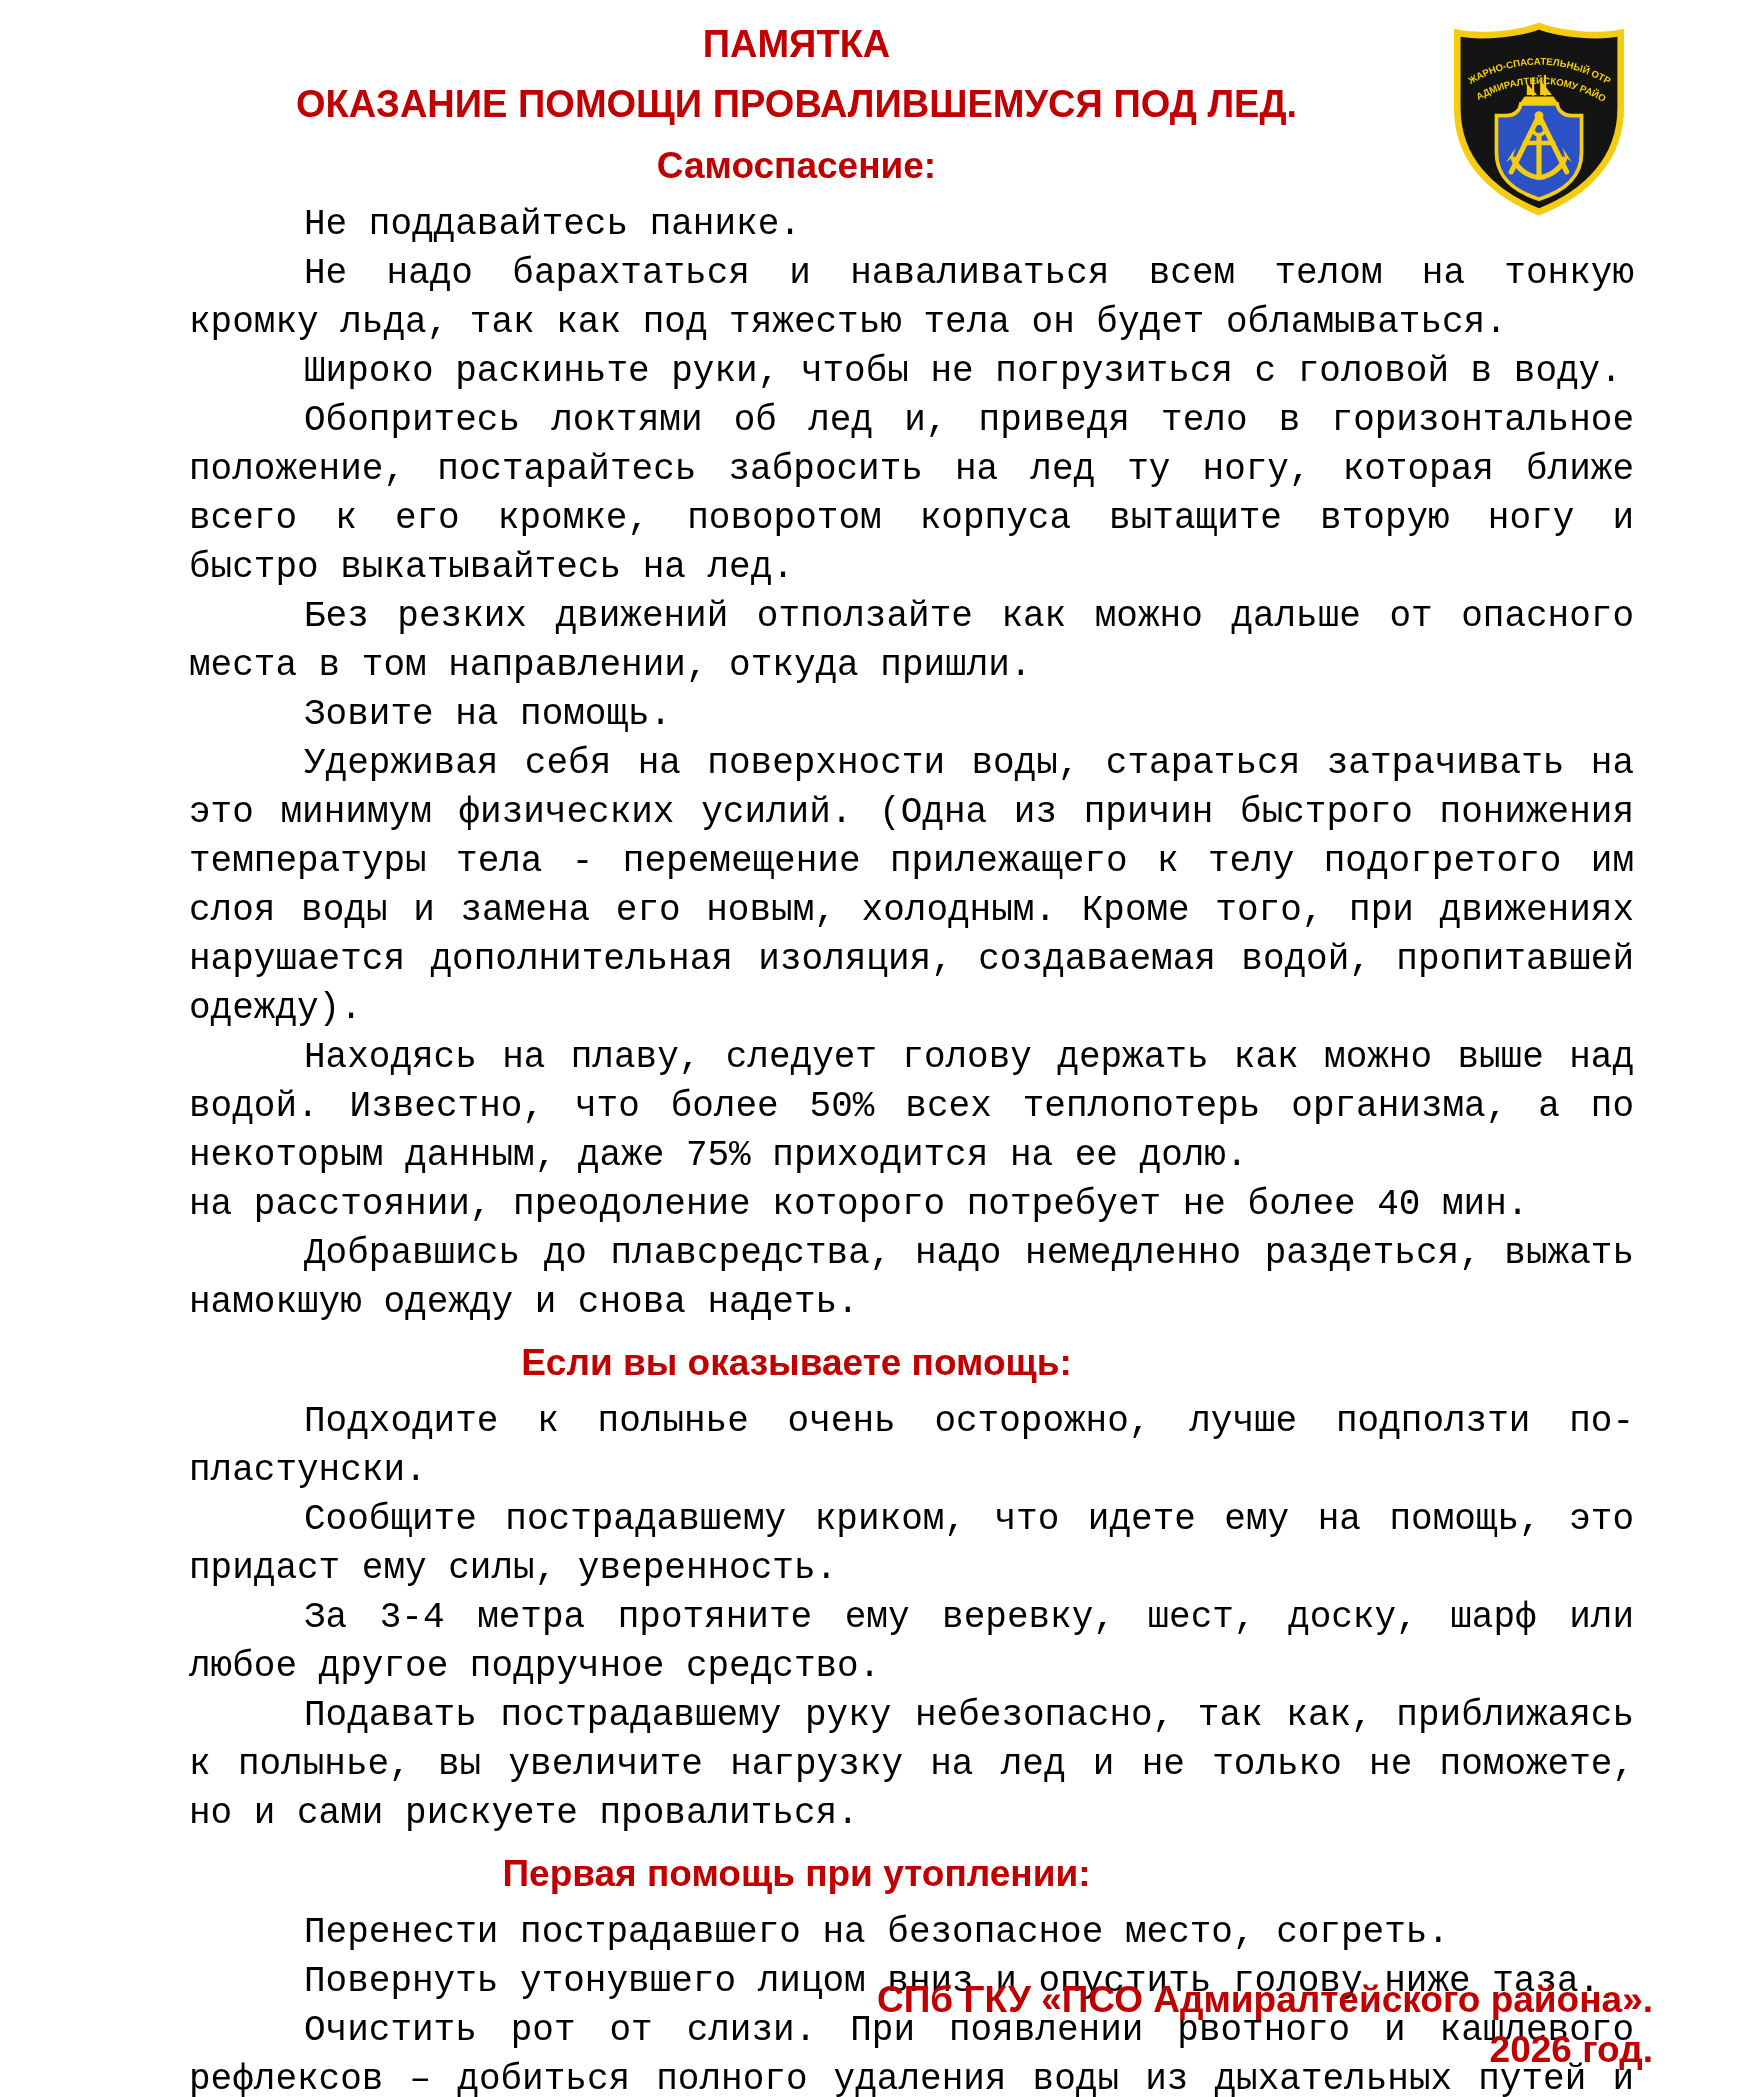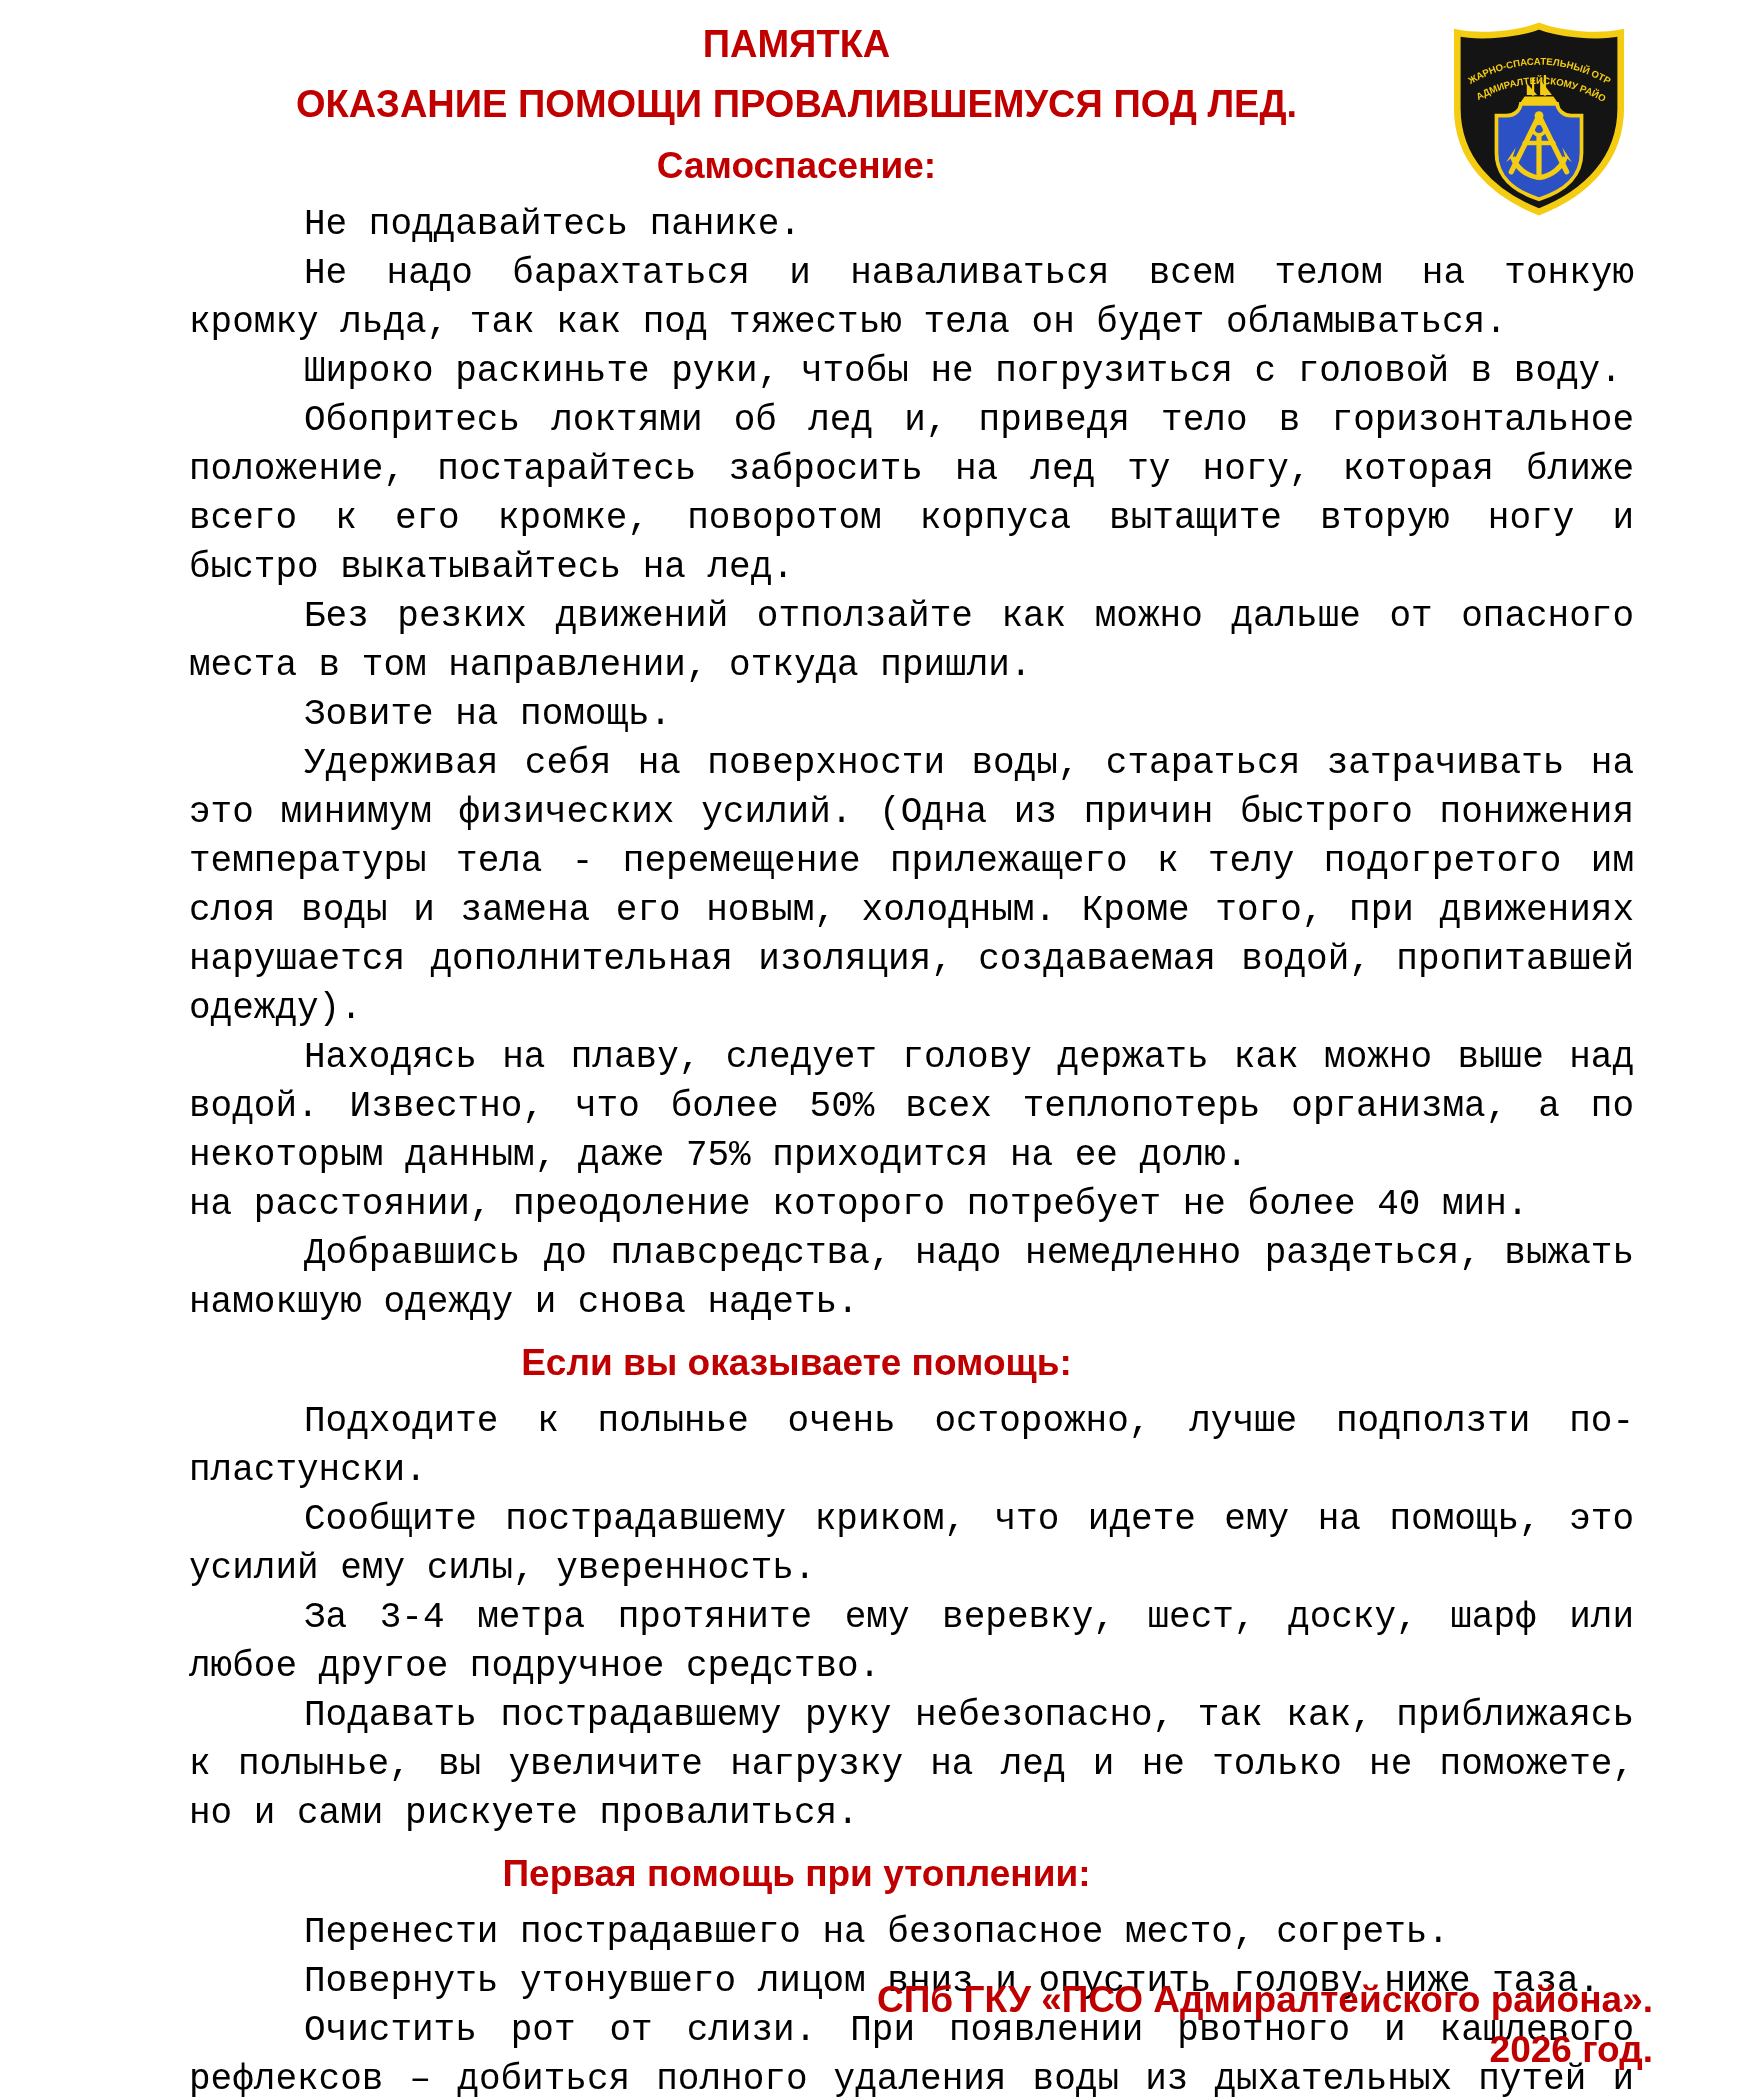--- a/index.html
+++ b/index.html
@@ -125,21 +125,21 @@
     <p>Обопритесь локтями об лед и, приведя тело в горизонтальное положение, постарайтесь забросить на лед ту ногу, которая ближе всего к его кромке, поворотом корпуса вытащите вторую ногу и быстро выкатывайтесь на лед.</p>
     <p>Без резких движений отползайте как можно дальше от опасного места в том направлении, откуда пришли.</p>
     <p>Зовите на помощь.</p>
     <p>Удерживая себя на поверхности воды, стараться затрачивать на это минимум физических усилий. (Одна из причин быстрого понижения температуры тела - перемещение прилежащего к телу подогретого им слоя воды и замена его новым, холодным. Кроме того, при движениях нарушается дополнительная изоляция, создаваемая водой, пропитавшей одежду).</p>
     <p>Находясь на плаву, следует голову держать как можно выше над водой. Известно, что более 50% всех теплопотерь организма, а по некоторым данным, даже 75% приходится на ее долю.</p>
     <p class="left no-indent">на расстоянии, преодоление которого потребует не более 40 мин.</p>
     <p>Добравшись до плавсредства, надо немедленно раздеться, выжать намокшую одежду и снова надеть.</p>
 
     <h2 class="section-heading">Если вы оказываете помощь:</h2>
     <p>Подходите к полынье очень осторожно, лучше подползти по-пластунски.</p>
-    <p>Сообщите пострадавшему криком, что идете ему на помощь, это усилий ему силы, уверенность.</p>
+    <p>Сообщите пострадавшему криком, что идете ему на помощь, это придаст ему силы, уверенность.</p>
     <p>За 3-4 метра протяните ему веревку, шест, доску, шарф или любое другое подручное средство.</p>
     <p>Подавать пострадавшему руку небезопасно, так как, приближаясь к полынье, вы увеличите нагрузку на лед и не только не поможете, но и сами рискуете провалиться.</p>
 
     <h2 class="section-heading">Первая помощь при утоплении:</h2>
     <p>Перенести пострадавшего на безопасное место, согреть.</p>
     <p>Повернуть утонувшего лицом вниз и опустить голову ниже таза.</p>
     <p>Очистить рот от слизи. При появлении рвотного и кашлевого рефлексов – добиться полного удаления воды из дыхательных путей и желудка (нельзя терять время на удаления воды из легких и желудка при отсутствии пульса на сонной артерии).</p>
     <p>При отсутствии пульса на сонной артерии сделать наружный массаж сердца и искусственное дыхание.</p>
 
   </div>

